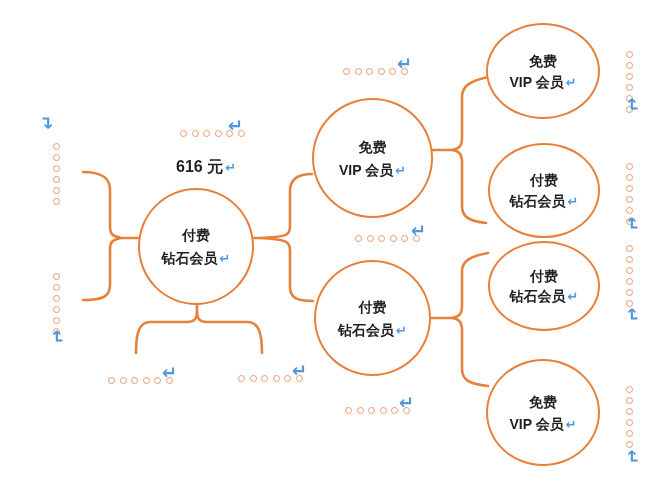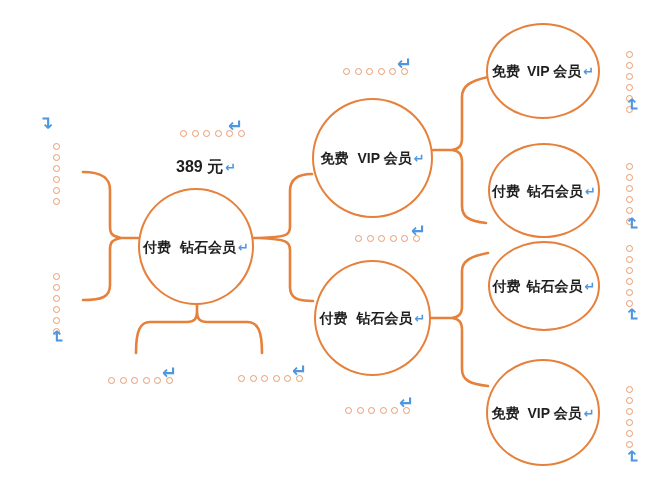--- a/index.html
+++ b/index.html
@@ -10,21 +10,21 @@
   }
   html,body{margin:0;padding:0;background:#fff;}
   #stage{
     position:relative;width:660px;height:479px;background:#fff;overflow:hidden;
     font-family:"Liberation Sans","DejaVu Sans",sans-serif;color:var(--ink);
   }
   #wires{position:absolute;left:0;top:0;width:660px;height:479px;}
   #wires path{stroke:var(--orange);stroke-width:2.6;fill:none;stroke-linecap:round;stroke-linejoin:round;}
   .node{
     position:absolute;border:2.6px solid var(--orange);border-radius:50%;
-    background:#fff;display:flex;flex-direction:row;align-items:center;justify-content:center;
+    background:#fff;display:flex;flex-direction:column;align-items:center;justify-content:center;
     gap:9px;box-sizing:border-box;text-align:center;
   }
   .node .l1,.node .l2{font-weight:bold;font-size:14px;line-height:1;white-space:nowrap;color:var(--ink);}
   .arr{
     position:absolute;color:var(--blue);font-weight:bold;font-size:18px;line-height:1;
     font-family:"DejaVu Sans",sans-serif;
   }
   .arr.r90{transform:rotate(90deg);}
   .arr.rm90{transform:rotate(-90deg);}
   .arr.in{position:static;font-size:13px;margin-left:2px;}
@@ -55,21 +55,21 @@
          M 197 312 C 197 319 200 322 207 322 L 247 322 C 258 322 262 331 262 353"></path>
     <path d="M 433 150 L 452 150
          M 488 77 C 470 81 462 86 462 97 L 462 138 C 462 146 459 149 452 150
          C 459 151 462 154 462 162 L 462 206 C 462 217 469 221 486 223"></path>
     <path d="M 430 318 L 452 318
          M 488 253 C 471 256 462 261 462 271 L 462 306 C 462 314 459 317 452 318
          C 459 319 462 322 462 330 L 462 369 C 462 381 471 384 488 386"></path>
   </svg>
 
   <div class="price">
-    <span>389 元</span>
+    <span>616 元</span>
       <span class="arr in">↵</span>
   </div>
 
   <div class="node" style="left:138px;top:188px;width:116px;height:117px">
     <span class="l1">付费</span>
     <span class="l2"><span>钻石会员</span><span class="arr in">↵</span></span>
   </div>
   <div class="node" style="left:312px;top:98px;width:121px;height:120px">
     <span class="l1">免费</span>
     <span class="l2"><span>VIP 会员</span><span class="arr in">↵</span></span>

